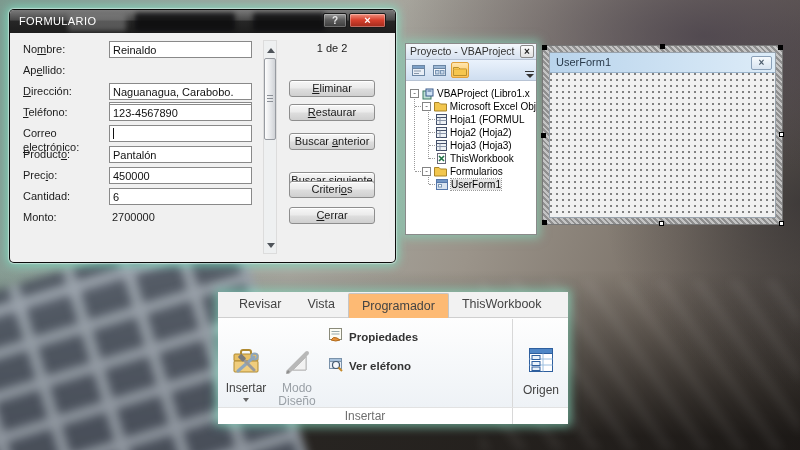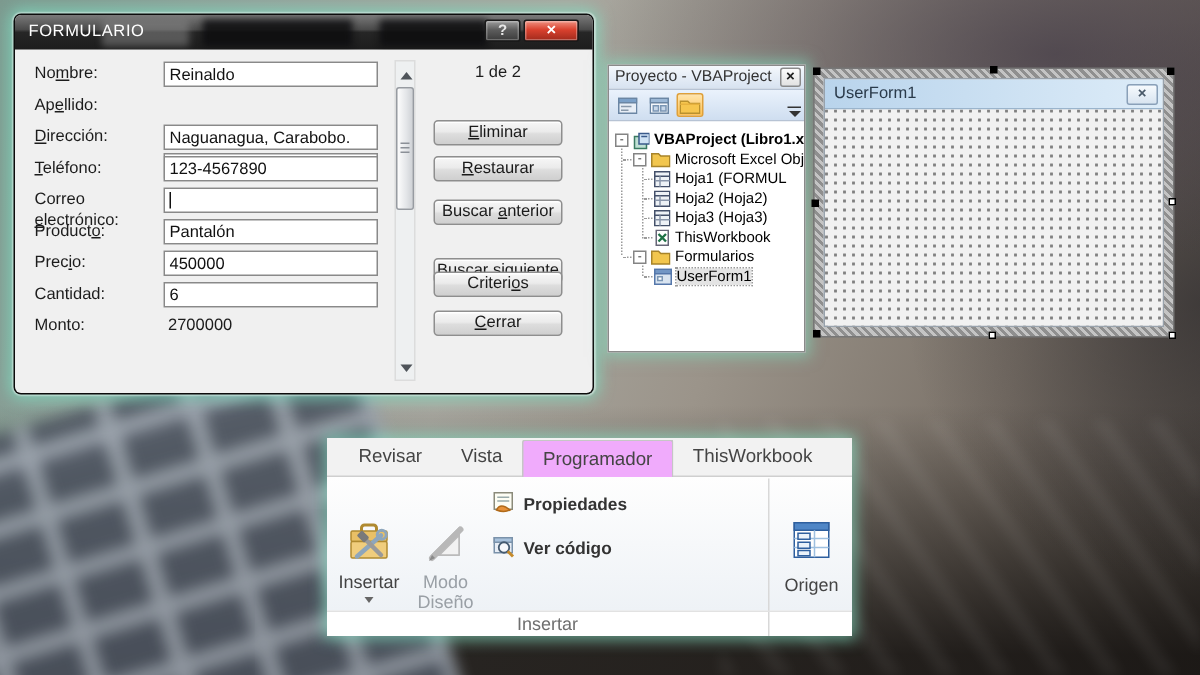--- a/index.html
+++ b/index.html
@@ -78,21 +78,21 @@
     background:linear-gradient(#eaf2fc,#cfdef0); border-bottom:1px solid #b7c3d4; padding:2px 3px; display:flex; gap:3px; }
   .tb-btn { width:18px; height:16px; display:flex; align-items:center; justify-content:center; border-radius:2px; }
   .tb-btn.active { background:linear-gradient(#ffe5ae,#ffc254); border:1px solid #dfa03a; }
   .tb-overflow { position:absolute; right:2px; bottom:2px; width:9px; }
   .tb-overflow .bar { border-top:1px solid #333; margin-bottom:2px; }
   .tb-overflow .tri { width:0; height:0; margin:0 auto; border-left:4px solid transparent;
     border-right:4px solid transparent; border-top:4px solid #333; }
   .vba-tree { position:absolute; top:37px; left:0; right:0; bottom:0; background:#fff; color:#000; }
   .trow { position:absolute; left:0; right:0; height:13px; display:flex; align-items:center; white-space:nowrap; overflow:hidden; }
   .trow .lbl { margin-left:3px; font-size:10px; }
-  .trow.bold .lbl { font-weight:bold; }
+  .trow.bold .lbl { font-weight:normal; }
   .expander { width:9px; height:9px; border:1px solid #848484; background:#fff; font-size:8px;
     line-height:6px; text-align:center; color:#333; flex:0 0 9px; margin-right:3px; }
   .lvl0 { padding-left:4px; } .lvl1 { padding-left:16px; } .lvl2 { padding-left:30px; }
   .vline { position:absolute; width:0; border-left:1px dotted #9a9a9a; }
   .lvl1 .stub, .lvl2 .stub { position:absolute; top:6px; width:6px; border-top:1px dotted #9a9a9a; }
   .lvl1 .stub { left:9px; } .lvl2 .stub { left:23px; }
   .sel-label { background:#e4e4e4; outline:1px dotted #9a9a9a; }
 
   
   .uf-frame { position:absolute; left:542px; top:45px; width:241px; height:180px;
@@ -108,21 +108,21 @@
     background-image:radial-gradient(#818181 0.9px, transparent 1.2px); background-size:6px 6px; background-position:4px 4px; }
   .hdl { position:absolute; width:5px; height:5px; background:#000; }
   .hdl.w { background:#fff; border:1px solid #000; }
 
   
   .ribbon { position:absolute; left:218px; top:292px; width:350px; height:132px; background:#fff;
     box-shadow:0 0 9px 3px rgba(135,230,200,.6); font-size:12px; color:#444; }
   .rb-tabs { position:absolute; top:0; left:0; right:0; height:26px; background:#f2f2f2;
     border-bottom:1px solid #cfcfcf; display:flex; align-items:flex-end; padding-left:8px; }
   .rb-tab { height:25px; line-height:25px; padding:0 13px; color:#444; font-size:12.5px; }
-  .rb-tab.active { background:#f0abfc; border:1px solid #c6c6c6; border-bottom:none; margin-bottom:-1px;
+  .rb-tab.active { background:#fdba74; border:1px solid #c6c6c6; border-bottom:none; margin-bottom:-1px;
     border-radius:2px 2px 0 0; position:relative; z-index:2; }
   .rb-body { position:absolute; top:26px; left:0; right:0; bottom:17px;
     background:linear-gradient(#fefefe,#eef2f6); }
   .rb-footer { position:absolute; bottom:0; left:0; right:0; height:17px; border-top:1px solid #e2e2e2;
     color:#6f6f6f; font-size:12px; }
   .rb-group-label { position:absolute; left:0; width:294px; text-align:center; line-height:16px; }
   .rb-divider { position:absolute; left:294px; top:27px; bottom:0; width:1px; background:#d8d8d8; }
   .big-btn { position:absolute; top:28px; width:48px; text-align:center; }
   .big-btn .cap { margin-top:3px; line-height:13px; }
   .big-btn.disabled .cap { color:#9aa0a6; }
@@ -360,21 +360,21 @@
       </svg>
       <span>Propiedades</span>
     </div>
     <div class="small-btn" style="top:34px">
       <svg width="16" height="16">
         <rect x="1.5" y="2.5" width="12" height="10" fill="#e8eef6" stroke="#7a92aa"></rect>
         <rect x="1.5" y="2.5" width="12" height="3" fill="#a8c2dc" stroke="#7a92aa"></rect>
         <circle cx="8" cy="9" r="3.5" fill="rgba(255,255,255,.6)" stroke="#445a70" stroke-width="1.2"></circle>
         <line x1="10.5" y1="11.5" x2="14" y2="15" stroke="#c58a2a" stroke-width="2"></line>
       </svg>
-      <span>Ver código</span>
+      <span>Ver eléfono</span>
     </div>
 
     <div class="origen">
       <svg width="28" height="28">
         <rect x="2.5" y="2.5" width="23" height="23" fill="#fff" stroke="#2e5f9e"></rect>
         <rect x="2.5" y="2.5" width="23" height="5" fill="#4f86c6" stroke="#2e5f9e"></rect>
         <line x1="16" y1="7.5" x2="16" y2="25.5" stroke="#9ec0e0"></line>
         <line x1="2.5" y1="13" x2="25.5" y2="13" stroke="#9ec0e0"></line>
         <line x1="2.5" y1="19" x2="25.5" y2="19" stroke="#9ec0e0"></line>
         <rect x="5" y="9.5" width="8" height="4" fill="#eaf2fa" stroke="#2e5f9e"></rect>

